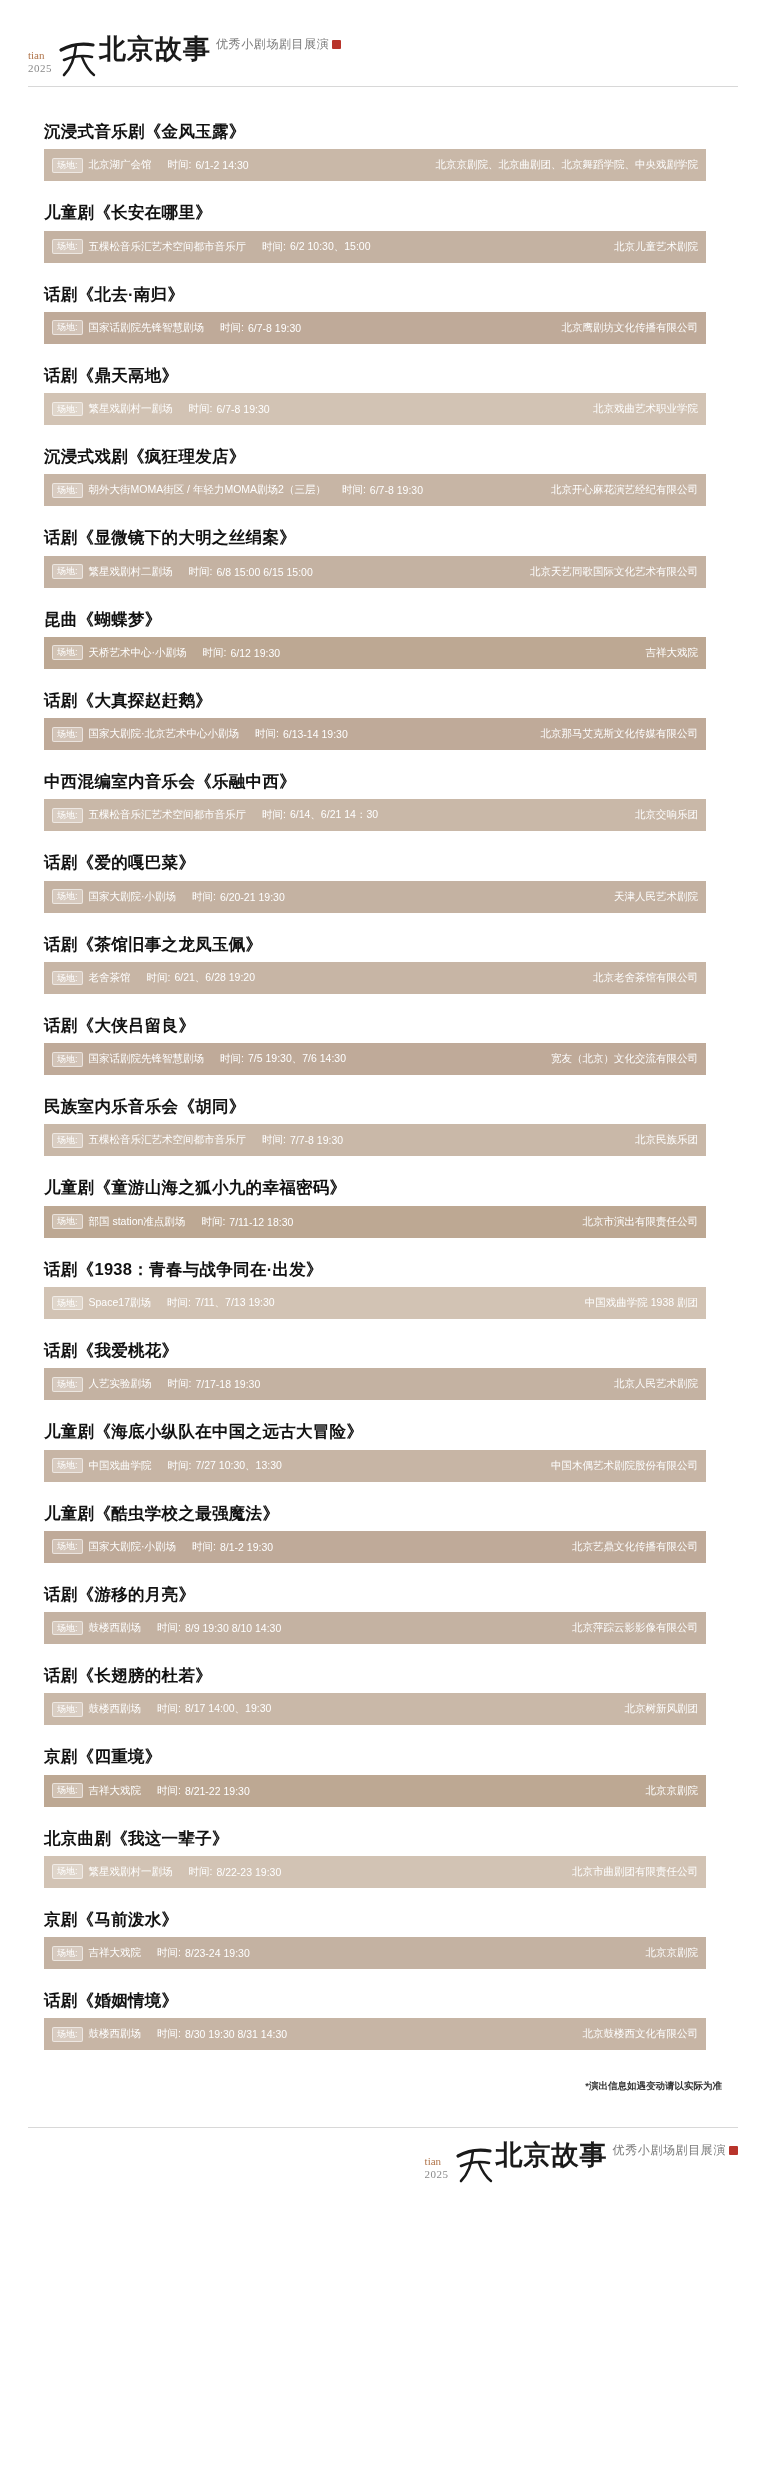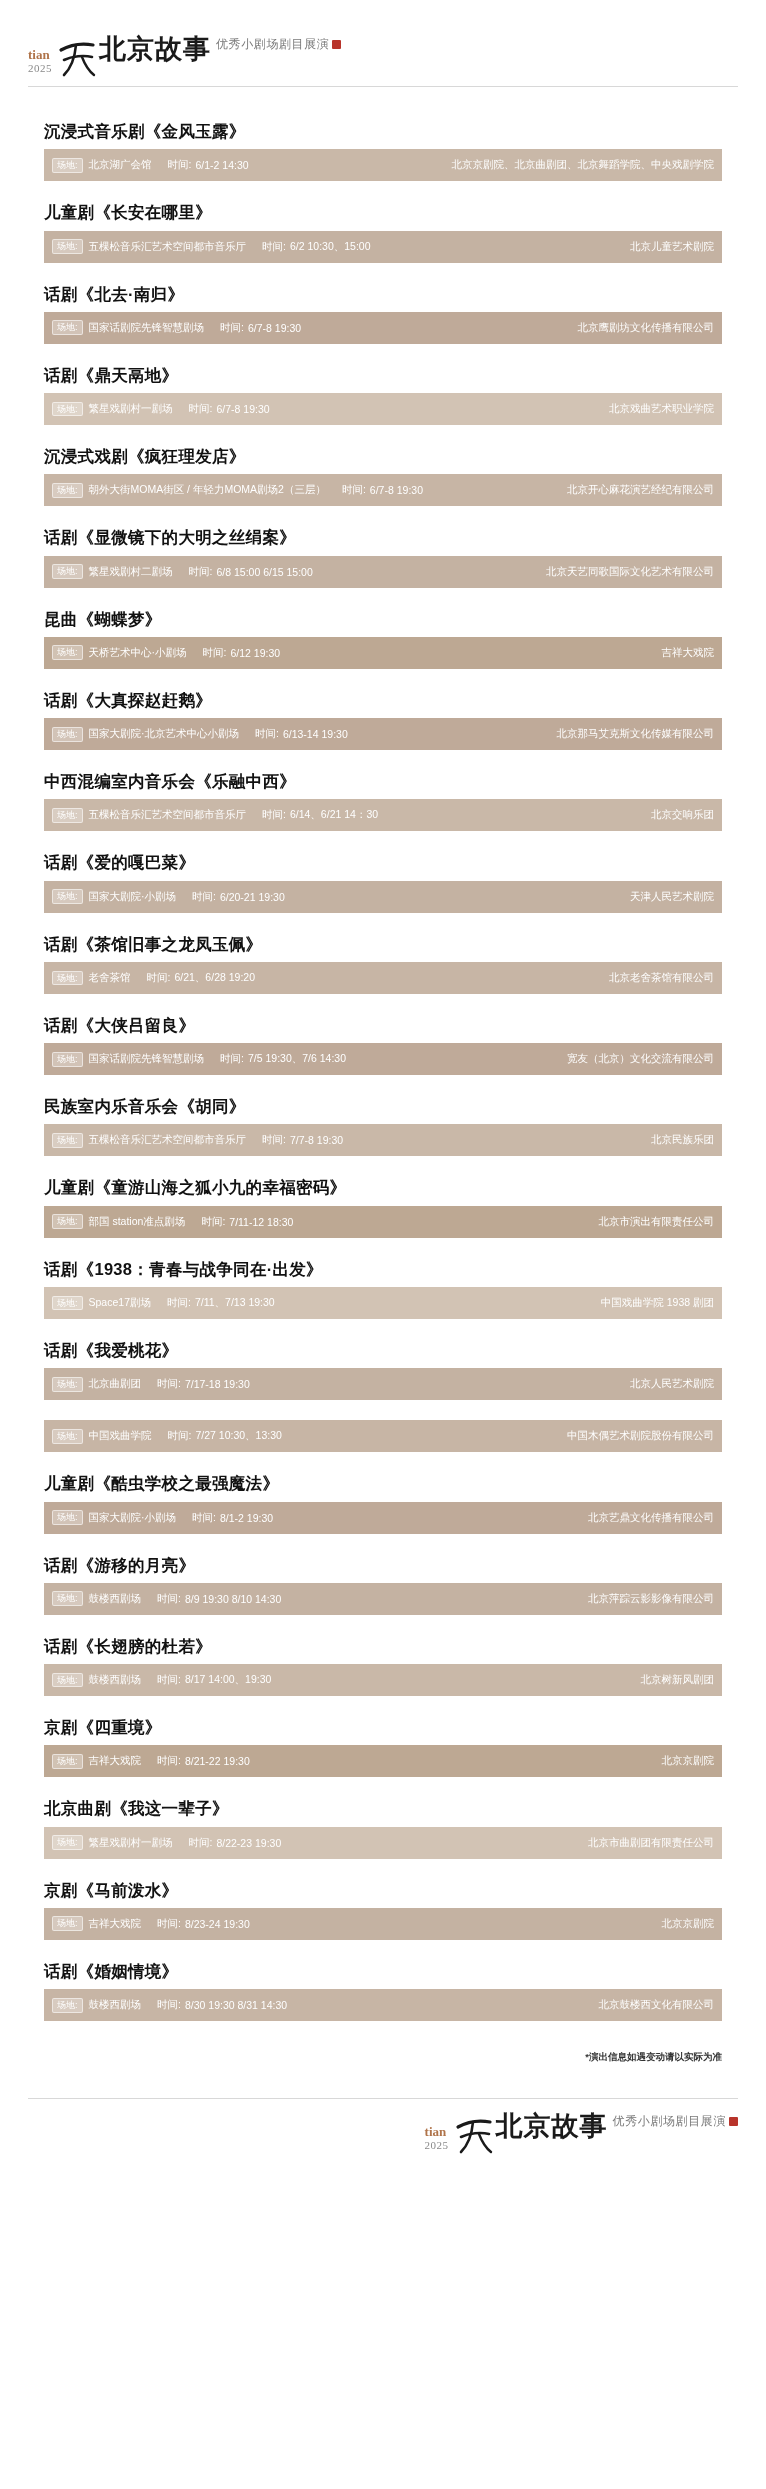--- a/index.html
+++ b/index.html
@@ -39,25 +39,24 @@
   .logo-year {
     font-size: 11px;
     color: #8a8a8a;
     letter-spacing: 0.5px;
     line-height: 1;
     padding-bottom: 4px;
     font-family: "Liberation Serif", serif;
   }
   .logo-year .tiny {
     display: block;
-    font-size: 13px;
+    font-size: 11px;
     color: #b0744a;
     letter-spacing: 0;
     margin-bottom: 2px;
-    font-weight: bold;
   }
   .logo-mark {
     display: flex;
     align-items: flex-start;
     gap: 3px;
   }
   .logo-brush {
     width: 38px;
     height: 42px;
     position: relative;
@@ -88,21 +87,21 @@
     display: inline-block;
     border-radius: 1px;
   }
   .header-rule {
     margin: 8px 28px 0 28px;
     border-bottom: 1px solid #d8d8d8;
   }
 
   
   .list {
-    padding: 24px 44px 0 44px;
+    padding: 24px 60px 0 44px;
   }
   .entry {
     margin-bottom: 20px;
   }
   .entry-title {
     font-size: 16.5px;
     font-weight: bold;
     color: #111;
     letter-spacing: 0.3px;
     line-height: 1.35;
@@ -370,28 +369,29 @@
           <span class="bar-time-label">时间:</span>
           <span class="bar-time">7/11、7/13 19:30</span>
           <span class="bar-spacer"></span>
           <span class="bar-org">中国戏曲学院 1938 剧团</span>
         </div>
       </div>
       <div class="entry">
         <div class="entry-title">话剧《我爱桃花》</div>
         <div class="entry-bar c2">
           <span class="bar-tag">场地:</span>
-          <span class="bar-venue">北京曲剧团</span>
+          <span class="bar-venue">人艺实验剧场</span>
           <span class="bar-time-label">时间:</span>
           <span class="bar-time">7/17-18 19:30</span>
           <span class="bar-spacer"></span>
           <span class="bar-org">北京人民艺术剧院</span>
         </div>
       </div>
       <div class="entry">
+        <div class="entry-title">儿童剧《海底小纵队在中国之远古大冒险》</div>
         <div class="entry-bar c5">
           <span class="bar-tag">场地:</span>
           <span class="bar-venue">中国戏曲学院</span>
           <span class="bar-time-label">时间:</span>
           <span class="bar-time">7/27 10:30、13:30</span>
           <span class="bar-spacer"></span>
           <span class="bar-org">中国木偶艺术剧院股份有限公司</span>
         </div>
       </div>
       <div class="entry">

